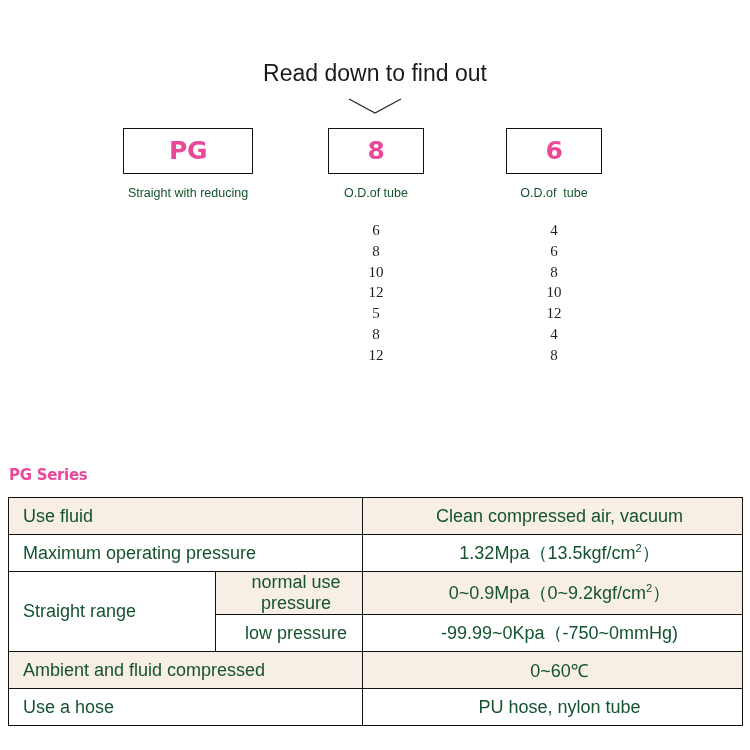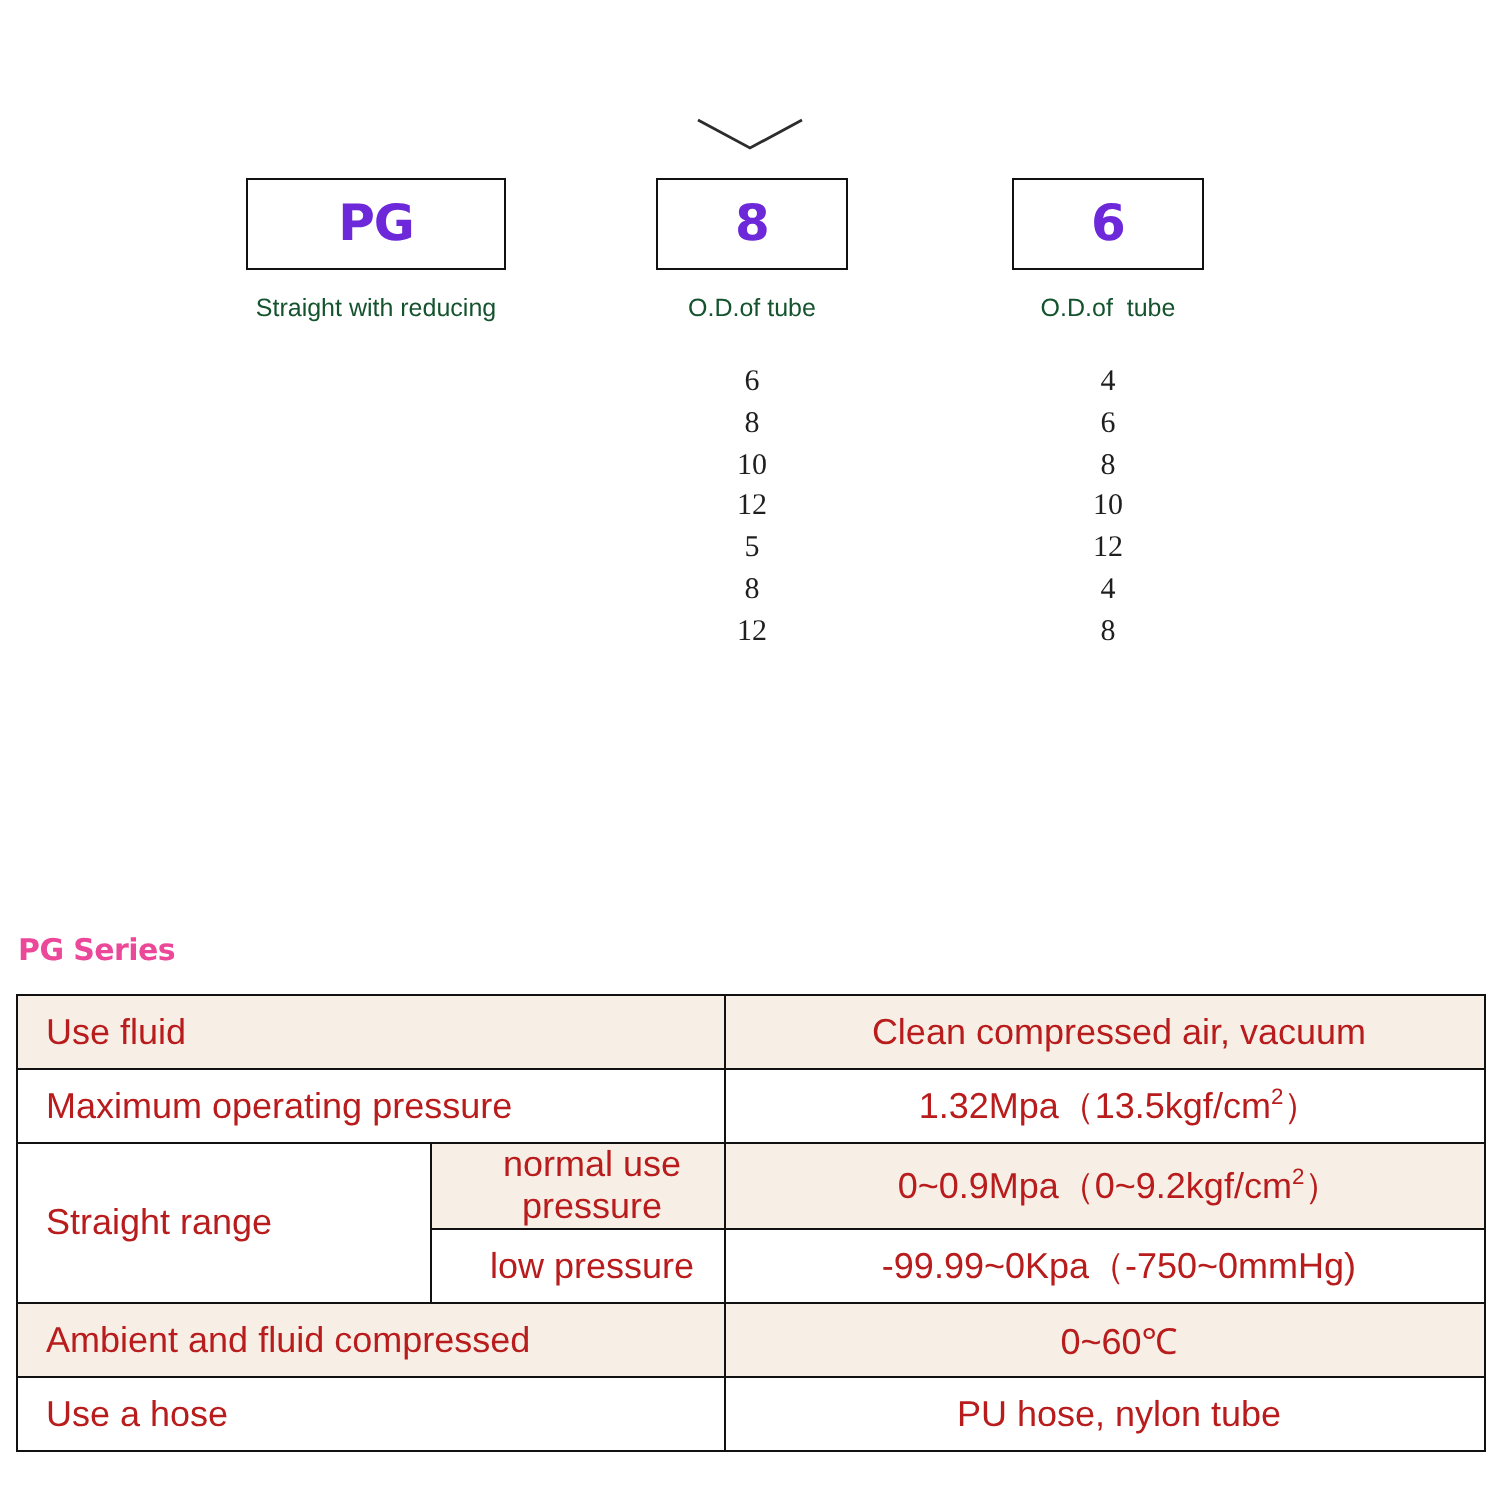--- a/index.html
+++ b/index.html
@@ -56,21 +56,21 @@
     text-align: center;
   }
   .code-box {
     border: 1.5px solid #111111;
     background: #ffffff;
     height: 44px;
     line-height: 44px;
     font-family: "DejaVu Sans", sans-serif;
     font-weight: bold;
     font-size: 25px;
-    color: #6d28d9;
+    color: #ec4899;
     letter-spacing: -0.5px;
   }
   .code-caption {
     margin-top: 12px;
     font-size: 12.5px;
     color: #14532d;
     font-family: "Liberation Sans", sans-serif;
     white-space: pre;
   }
 
@@ -115,21 +115,21 @@
     top: 497px;
     width: 734px;
     border-collapse: collapse;
     table-layout: fixed;
   }
   #spec-table td {
     border: 1px solid #111111;
     padding: 0 0 0 14px;
     height: 36px;
     font-size: 18px;
-    color: #b91c1c;
+    color: #14532d;
     font-family: "Liberation Sans", sans-serif;
     vertical-align: middle;
   }
   td.sub-label {
     font-size: 12.5px;
     text-align: center;
     padding: 0;
     color: #2b2b2b;
   }
   td.value {
@@ -148,20 +148,21 @@
     font-size: 15px;
   }
   td.beige, tr.beige td { background: #f7efe6; }
   td.white { background: #ffffff; }
   sup { font-size: 0.62em; vertical-align: super; line-height: 0; }
 </style>
 </head>
 <body>
 
 <div id="header">
+  <div id="subtitle">Read down to find out</div>
 </div>
 
 <div id="chevron-wrap">
   <svg width="58" height="24" viewBox="0 0 58 24">
     <polyline points="3,5 29,19 55,5" fill="none" stroke="#2c2c2c" stroke-width="1.4"></polyline>
   </svg>
 </div>
 
 <div id="code-row">
   <div class="code-col" id="col-pg">

